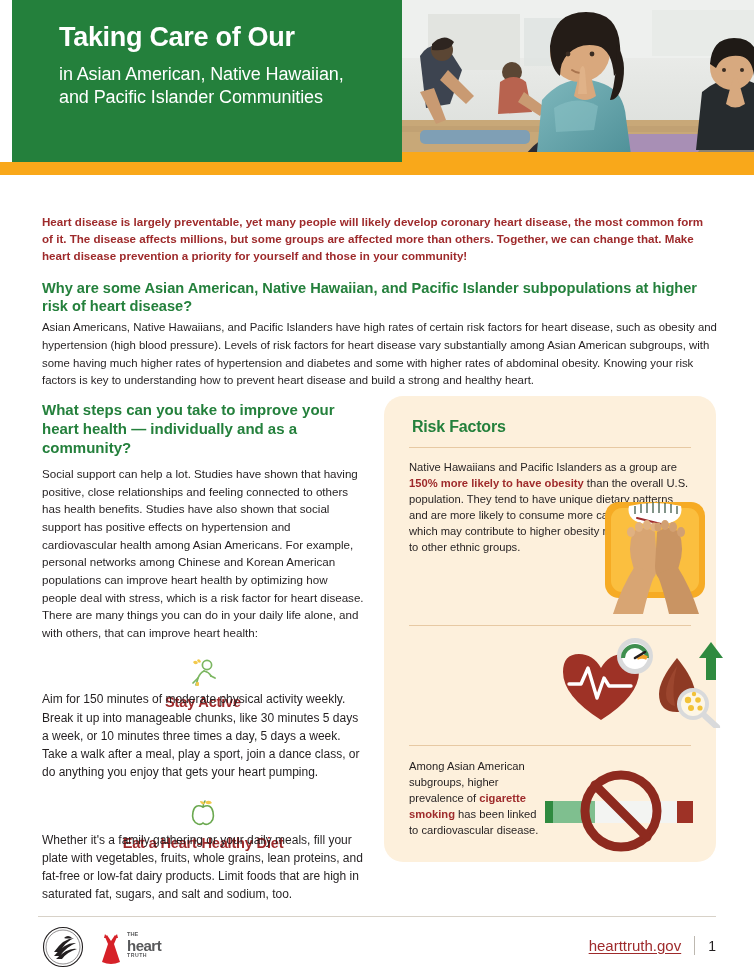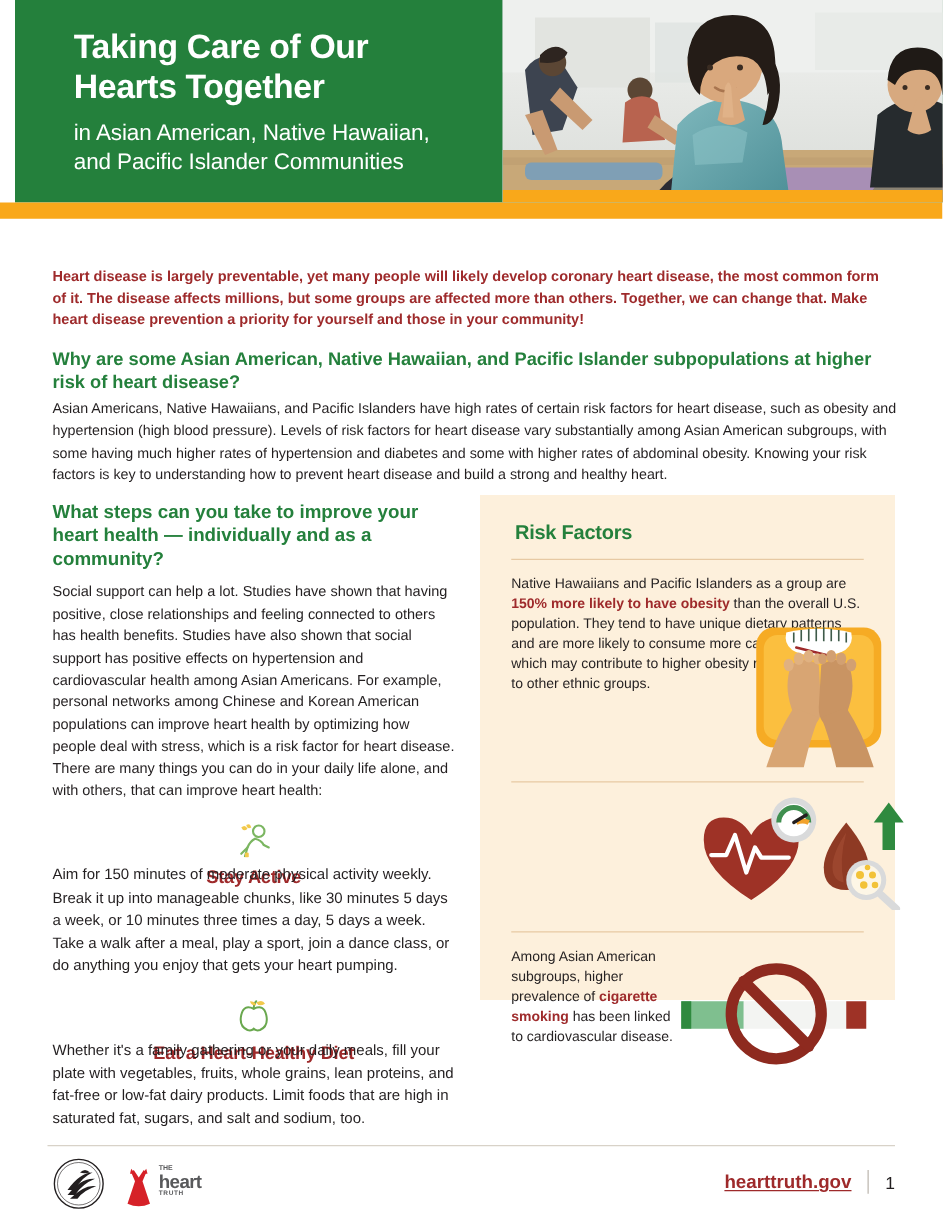--- a/index.html
+++ b/index.html
@@ -54,22 +54,22 @@
   .steps-para{font-size:11.6px;line-height:1.52;margin:0;color:#231f20;}
 
   .tip{margin-top:17px;}
   .tip-head{display:flex;align-items:center;gap:9px;margin-bottom:4px;height:28px;flex-direction:column;}
   .tip-icon{width:30px;height:28px;flex:none;display:block;}
   .tip-title{color:#9e2a2b;font-weight:bold;font-size:14.6px;line-height:1;letter-spacing:-0.2px;}
   .tip-body{font-size:12px;line-height:1.52;margin:0;color:#231f20;}
 
   
   .risk-panel{
-    position:absolute;left:384px;top:221px;width:332px;height:404px;
-    background:#fdf0dc;border-radius:0;
+    position:absolute;left:384px;top:221px;width:332px;height:466px;
+    background:#fdf0dc;border-radius:19px;
   }
   .risk-title{
     position:absolute;left:28px;top:22px;
     color:#24803c;font-weight:bold;font-size:16px;letter-spacing:-0.2px;
   }
   .risk-div{position:absolute;left:25px;width:282px;height:1px;background:#e7c9a3;}
   .rf{position:absolute;left:25px;width:288px;}
   .rf-text{font-size:11.2px;line-height:1.42;color:#231f20;}
   .rf-text b{color:#9e2a2b;}
   .rf-art{position:absolute;}
@@ -82,21 +82,21 @@
   .nih-box{
     background:#58595b;color:#ffffff;font-weight:bold;font-size:17px;
     padding:3px 5px 3px 7px;letter-spacing:0.5px;line-height:1;
     display:flex;align-items:center;height:20px;
   }
   .nih-label{font-size:7.6px;line-height:1.24;color:#231f20;}
   .footer-right{
     position:absolute;right:38px;top:14px;display:flex;align-items:center;gap:13px;
   }
   .ht-link{
-    color:#9e2a2b;font-weight:bold;font-size:15px;
+    color:#9e2a2b;font-weight:normal;font-size:15px;
     text-decoration:underline;text-underline-offset:2px;
   }
   .pg-sep{width:1px;height:19px;background:#bdb8b0;}
   .pg-num{font-size:14px;color:#231f20;}
 </style>
 </head>
 <body>
 
 <div class="page">
 
@@ -159,21 +159,20 @@
           <circle cx="322" cy="70" r="2" fill="#3a2c22"></circle>
           <circle cx="340" cy="70" r="2" fill="#3a2c22"></circle>
           <path d="M324 104 q5 -20 7 -24 q3 -5 5 0 q2 6 7 24 q-10 7 -19 0z" fill="#d7a97f"></path>
         </g>
         <rect x="0" y="152" width="364" height="10" fill="#f9a81a"></rect>
       </svg>
     </div>
     <div class="header-text">
       <h1 class="title">
         <span>Taking Care of Our</span><br>
-        <span>Hearts Together</span>
       </h1>
       <p class="subtitle">
         <span>in Asian American, Native Hawaiian,</span><br>
         <span>and Pacific Islander Communities</span>
       </p>
     </div>
   </div>
   <div class="orange-bar"></div>
 
   <div class="content">

